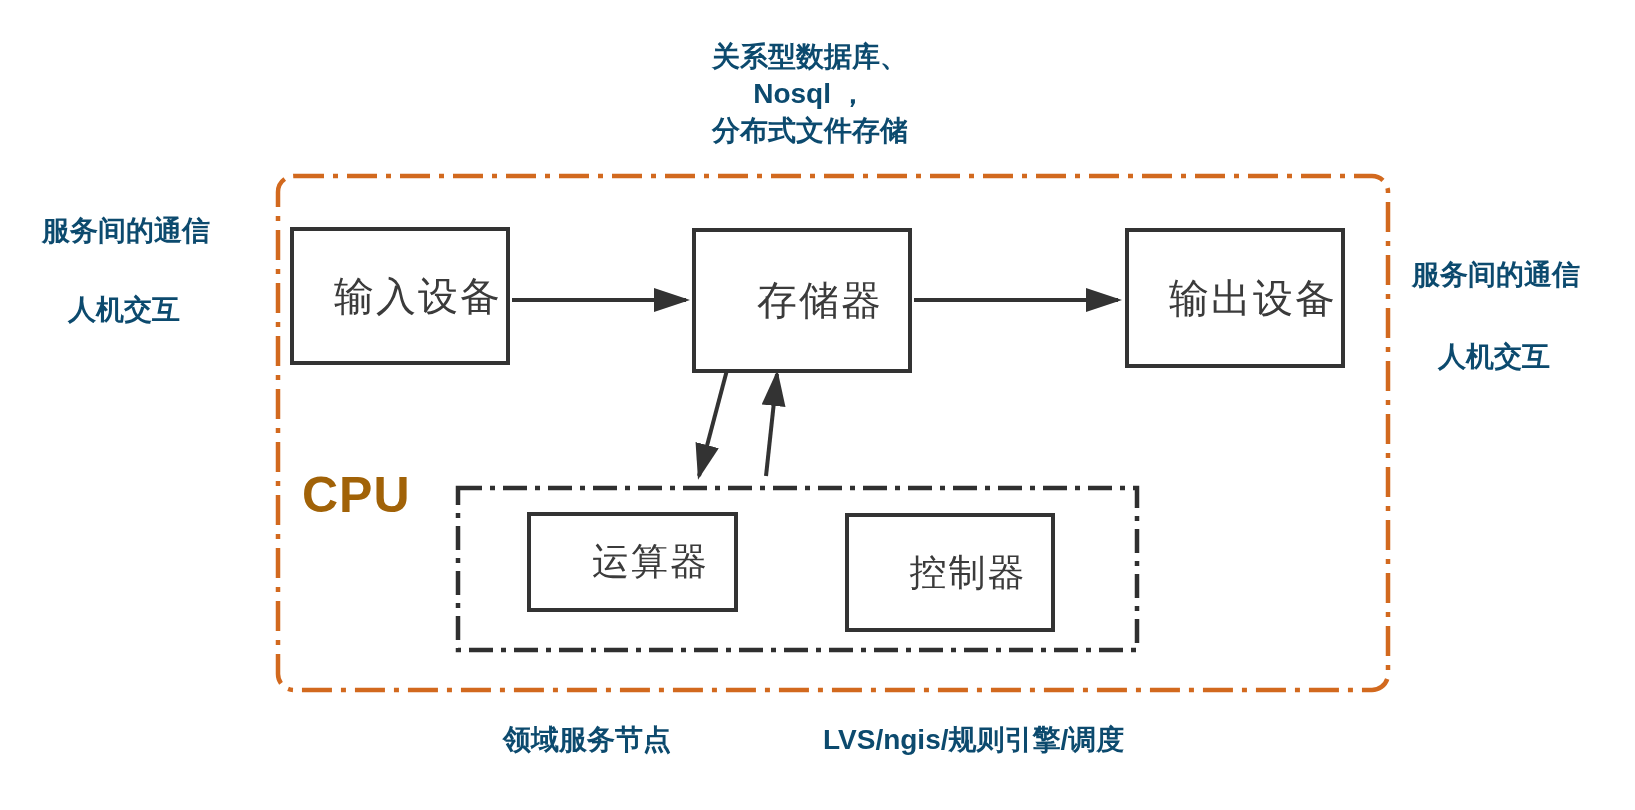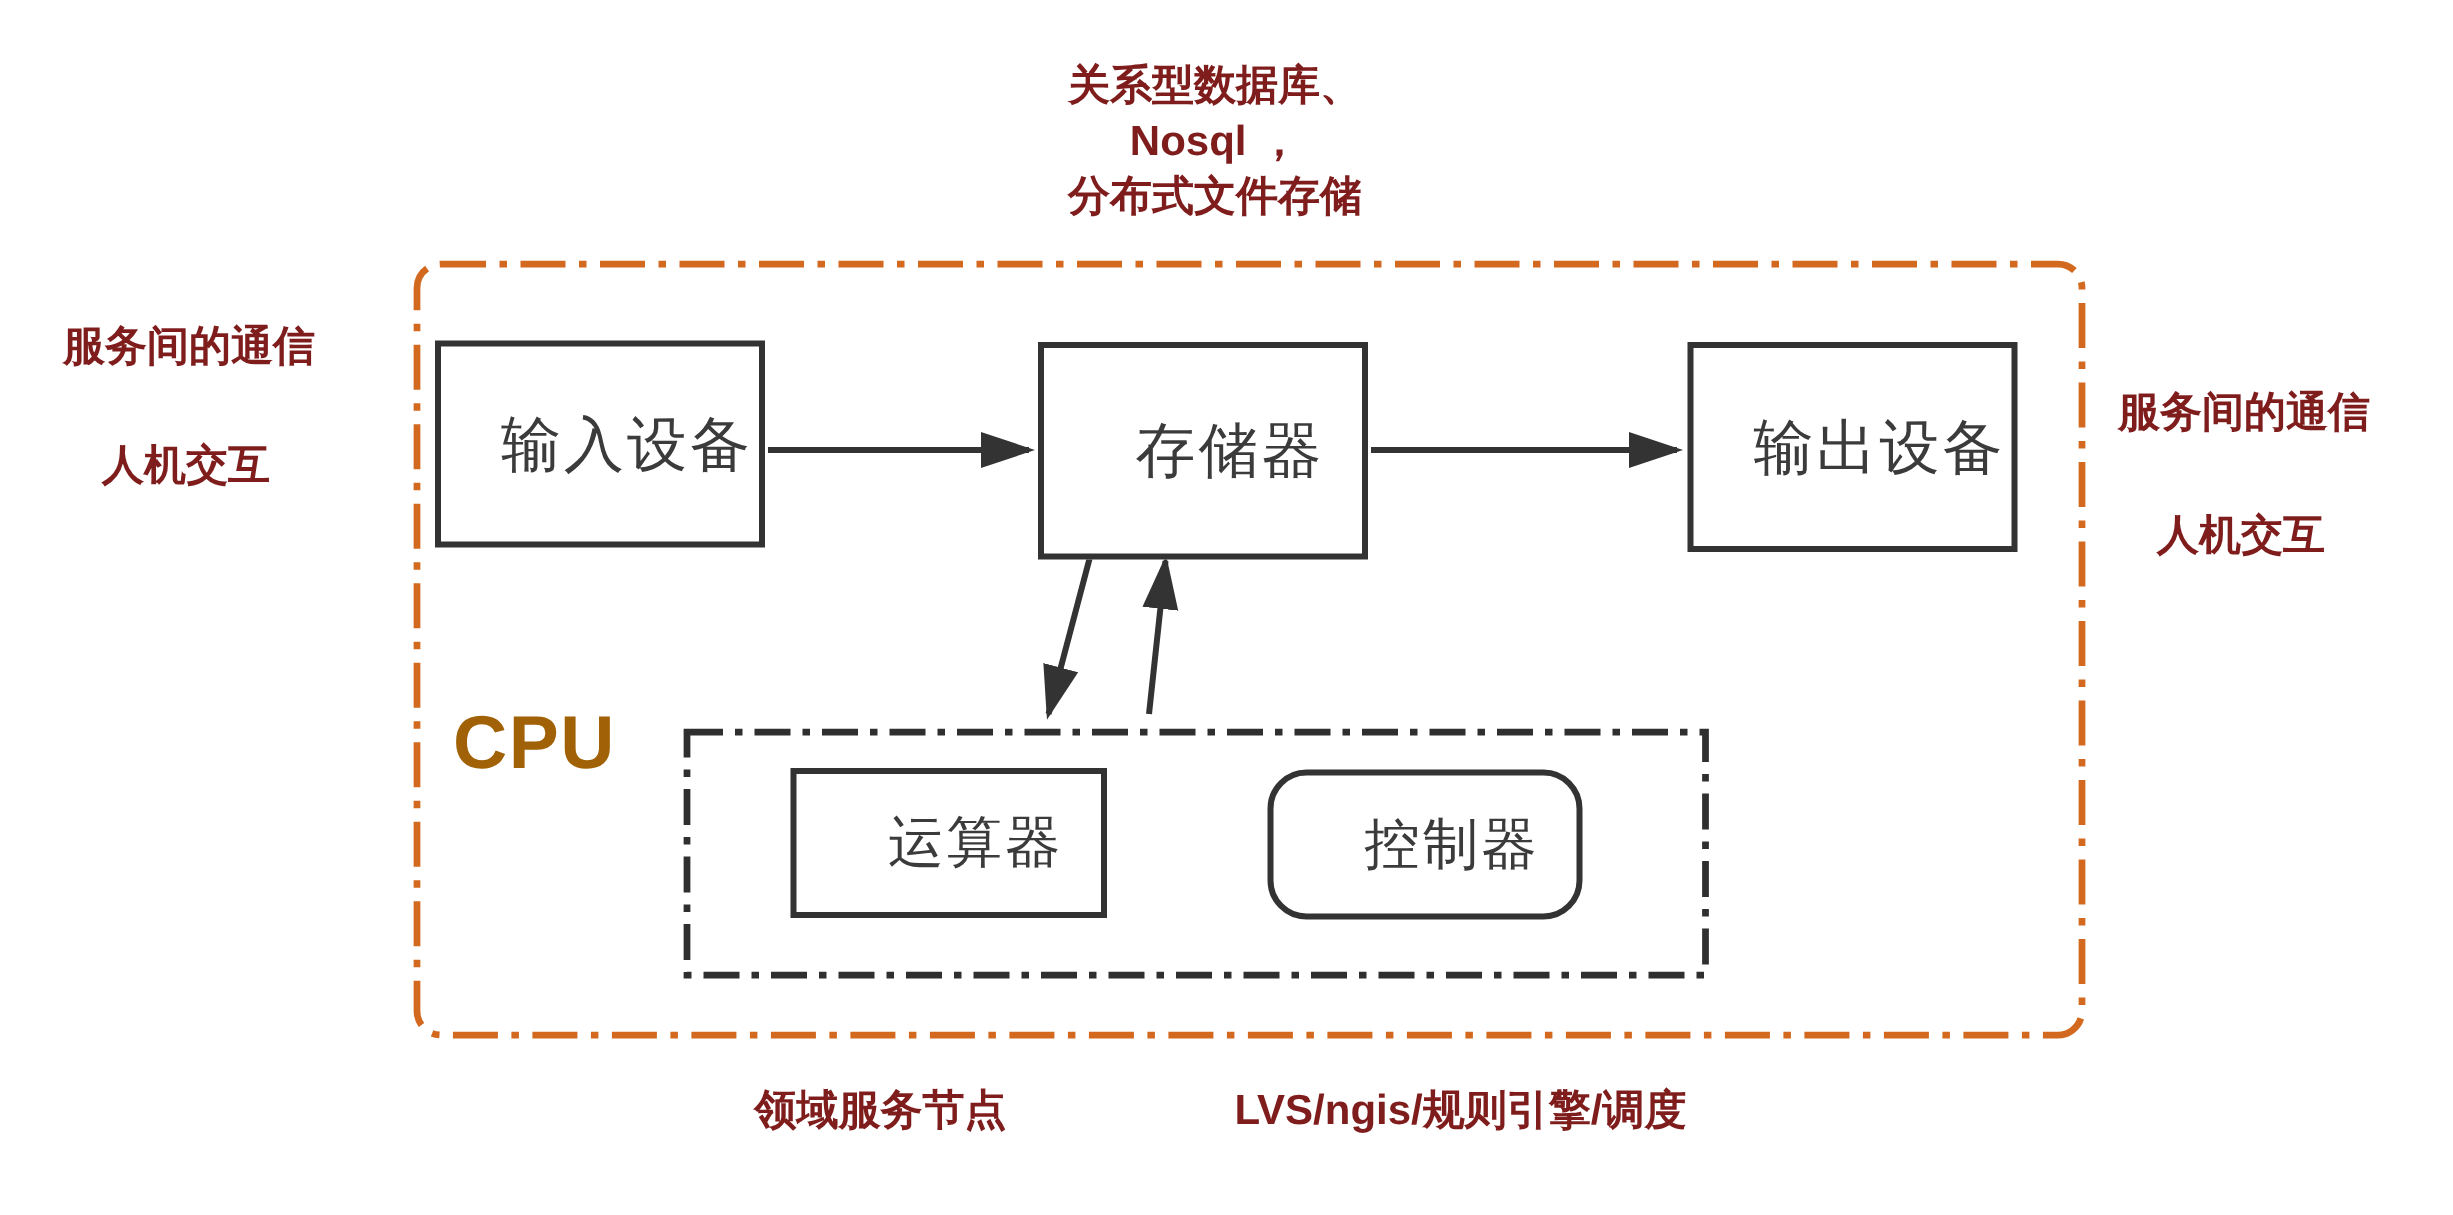--- a/index.html
+++ b/index.html
@@ -12,21 +12,21 @@
     overflow: hidden;
   }
   .abs { position: absolute; }
   svg.overlay {
     position: absolute;
     left: 0; top: 0;
     width: 1635px; height: 810px;
     pointer-events: none;
   }
   .red-note {
-    color: #7f1d1d;
+    color: #0c4a6e;
     font-weight: bold;
     font-size: 28px;
     line-height: 37px;
     white-space: nowrap;
   }
   .top-note {
     left: 610px; top: 38px; width: 400px;
     text-align: center;
   }
   .node {
@@ -102,17 +102,17 @@
   </div>
 
   <div class="node node-lg" style="left:1125px; top:228px; width:220px; height:140px;">
     <span>输出设备</span>
   </div>
 
   <div class="node node-sm" style="left:527px; top:512px; width:211px; height:100px;text-align:right;">
     <span>运算器</span>
   </div>
 
-  <div class="node node-sm" style="left:845px; top:513px; width:210px; height:100px;border-radius:26px;">
+  <div class="node node-sm" style="left:845px; top:513px; width:210px; height:119px;">
     <span>控制器</span>
   </div>
 
 </div>
 
 </body></html>

